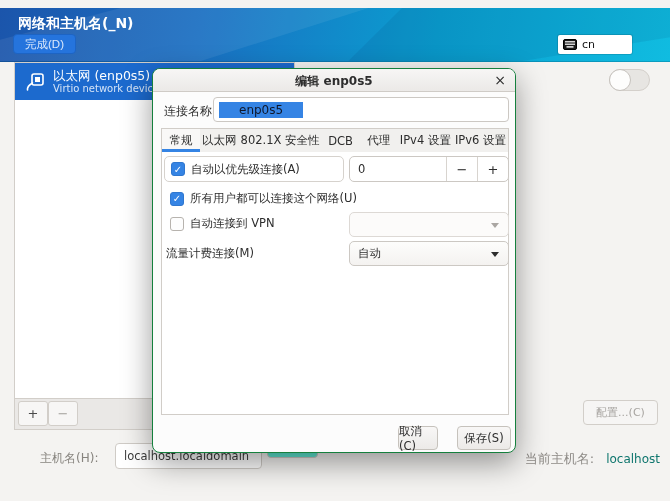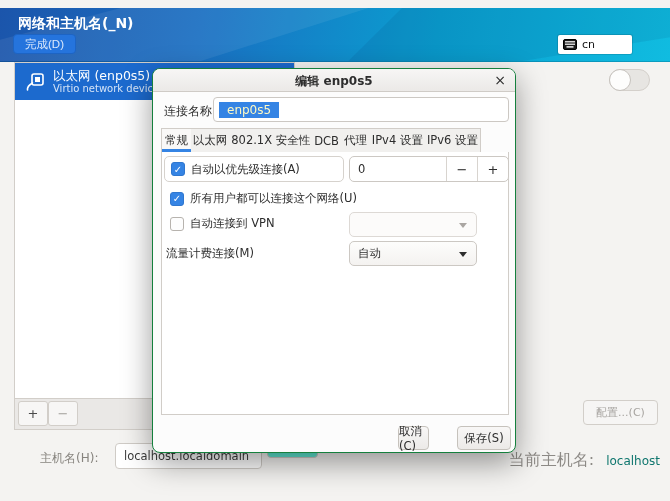--- a/index.html
+++ b/index.html
@@ -45,36 +45,36 @@
            display:flex;align-items:center;justify-content:center;cursor:pointer;}
   
   .hn-label{position:absolute;left:40px;top:450px;font-size:12px;color:#87847f;}
   .hn-input{position:absolute;left:115px;top:443px;width:147px;height:26px;box-sizing:border-box;
             border:1px solid #cfcbc6;border-radius:4px;background:#fff;font-size:11.5px;color:#3c3c3c;
             padding:0 0 0 8px;font-family:"DejaVu Sans","Liberation Sans",sans-serif;}
   .apply-btn{position:absolute;left:267px;top:432px;width:51px;height:26px;background:#5eead4;
              border:1px solid #cfcbc6;border-radius:4px;box-sizing:border-box;font-size:11.5px;color:#76736f;
              display:flex;align-items:center;justify-content:center;cursor:pointer;}
   .cur-hn{position:absolute;right:10px;top:450px;display:flex;gap:12px;align-items:center;}
-  .cur-hn-label{font-size:16px;color:#8d8a86;}
+  .cur-hn-label{font-size:13px;color:#8d8a86;}
   .cur-hn-value{font-size:12px;color:#0f766e;}
   
   .dialog{position:absolute;left:152px;top:68px;width:364px;height:385px;background:#fcfcfc;
           border:1px solid #15803d;border-radius:8px;box-sizing:border-box;
           box-shadow:0 10px 30px rgba(0,0,0,.4);z-index:10;}
   .dlg-header{position:absolute;left:0;top:0;width:100%;height:23px;
           background:linear-gradient(#f7f6f5,#ebe9e7);border-bottom:1px solid #cfcbc6;
           border-radius:7px 7px 0 0;box-sizing:border-box;}
   .dlg-title{position:absolute;left:0;top:4px;width:100%;text-align:center;font-size:12px;font-weight:bold;color:#2d2d2d;}
   .dlg-close{position:absolute;right:9px;top:2px;font-size:14px;color:#2d2d2d;cursor:pointer;line-height:18px;}
   .conn-label{position:absolute;left:11px;top:34px;font-size:12px;}
   .conn-input{position:absolute;left:60px;top:28px;width:296px;height:25px;box-sizing:border-box;
           background:#fff;border:1px solid #ccc8c3;border-radius:4px;display:flex;align-items:center;padding-left:5px;}
-  .sel-text{background:#3584e4;color:#fef9c3;font-size:12px;padding:1px 8px;}
-  .tabs{position:absolute;left:8px;top:59px;width:320px;height:25px;background:#f1f0ee;
+  .sel-text{background:#3584e4;color:#0f172a;font-size:12px;padding:1px 20px;}
+  .tabs{position:absolute;left:8px;top:59px;width:348px;height:25px;background:#f1f0ee;
         border:1px solid #d1cdc8;box-sizing:border-box;display:flex;justify-content:space-between;}
   .tab{flex:1;display:flex;align-items:center;justify-content:center;font-size:11.5px;color:#2d2d2d;
        cursor:pointer;white-space:nowrap;padding:0 2px;}
   .tab.active{background:#f9f8f7;box-shadow:inset 0 -3px 0 #3584e4;}
   .nb-content{position:absolute;left:8px;top:83px;width:348px;height:263px;background:#fff;
         border:1px solid #d1cdc8;border-top:none;box-sizing:border-box;}
   .chk{width:14px;height:14px;border-radius:3px;box-sizing:border-box;flex:none;
        display:flex;align-items:center;justify-content:center;cursor:pointer;}
   .chk.on{background:#3584e4;border:1px solid #2f77cf;color:#fff;font-size:10px;font-weight:bold;}
   .chk.off{background:#fdfdfd;border:1px solid #b7b3ae;}
@@ -82,32 +82,32 @@
            border-radius:5px;box-sizing:border-box;display:flex;align-items:center;gap:6px;padding-left:6px;}
   .chkrow{position:absolute;display:flex;align-items:center;gap:6px;}
   .chkrow2{left:17px;top:122px;}
   .chkrow3{left:17px;top:147px;}
   .lbl{font-size:11.5px;color:#2d2d2d;white-space:nowrap;}
   .spinner{position:absolute;left:196px;top:87px;width:160px;height:26px;background:#fff;
            border:1px solid #ccc8c3;border-radius:5px;box-sizing:border-box;display:flex;}
   .spin-val{flex:1;display:flex;align-items:center;padding-left:8px;font-size:11.5px;}
   .spin-btn{width:30px;border-left:1px solid #d8d4cf;display:flex;align-items:center;justify-content:center;
             font-size:13px;color:#2d2d2d;cursor:pointer;}
-  .combo{position:absolute;width:128px;height:25px;box-sizing:border-box;border-radius:5px;
+  .combo{position:absolute;width:160px;height:25px;box-sizing:border-box;border-radius:5px;
          display:flex;align-items:center;padding-left:8px;font-size:11.5px;cursor:pointer;}
   .combo-vpn{left:196px;top:143px;background:#fcfbfa;border:1px solid #ddd9d5;color:#9a9794;}
   .combo-metered{left:196px;top:172px;background:linear-gradient(#fdfdfc,#f4f2f0);border:1px solid #ccc8c3;color:#2d2d2d;}
   .metered-label{position:absolute;left:13px;top:177px;font-size:11.5px;color:#2d2d2d;text-align:right;}
   .arrow{position:absolute;right:9px;top:10px;width:0;height:0;border-left:4px solid transparent;
          border-right:4px solid transparent;border-top:5px solid #2d2d2d;}
   .arrow.gray{border-top-color:#aaa6a2;}
   .dlg-btn{position:absolute;top:357px;height:24px;background:linear-gradient(#f8f7f6,#eceae8);
            border:1px solid #c6c2bc;border-radius:4px;box-sizing:border-box;font-size:11.5px;color:#2d2d2d;
            display:flex;align-items:center;justify-content:center;cursor:pointer;}
-  .btn-cancel{left:245px;width:31px;}
+  .btn-cancel{left:245px;width:40px;}
   .btn-save{left:304px;width:54px;}
 </style>
 </head>
 <body>
 
 <div class="screen">
 
   <div class="hdr">
     <div class="shape1"></div>
     <div class="shape2"></div>

